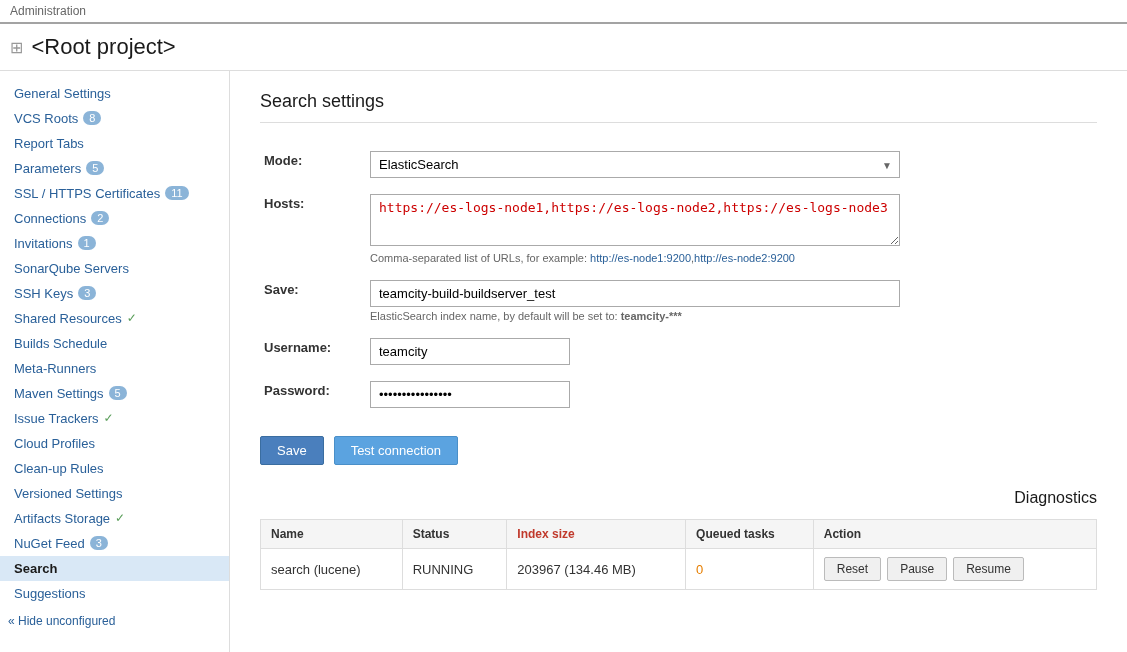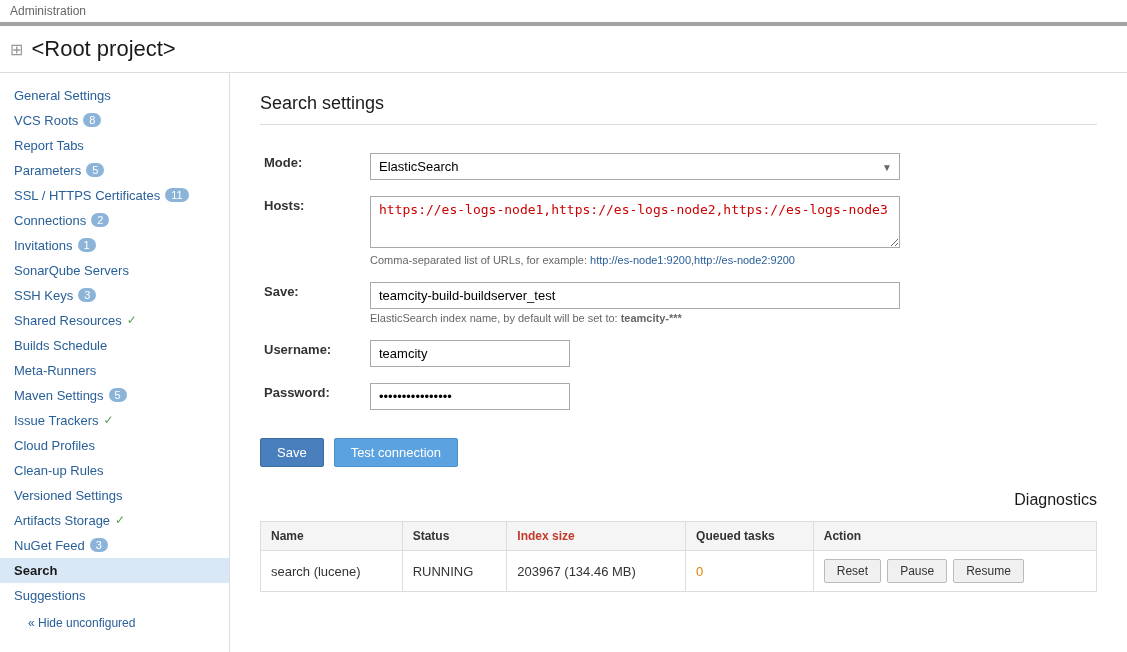--- a/index.html
+++ b/index.html
@@ -2,21 +2,21 @@
 <html><head>
   <meta charset="utf-8">
   <style>
     * { box-sizing: border-box; margin: 0; padding: 0; }
     body { font-family: Arial, sans-serif; font-size: 13px; color: #333; background: #fff; }
 
     .top-bar {
       padding: 4px 10px;
       font-size: 12px;
       color: #666;
-      border-bottom: 4px solid #a3a3a3;
+      border-bottom: 2px solid #a3a3a3;
     }
 
     .page-title {
       padding: 10px 14px 10px 10px;
       font-size: 22px;
       color: #1a1a1a;
       border-bottom: 1px solid #ddd;
       display: flex;
       align-items: center;
       gap: 8px;
@@ -65,21 +65,21 @@
       font-size: 11px;
       font-weight: normal;
     }
 
     .sidebar-item .check-icon {
       color: #5a9e5a;
       font-size: 12px;
     }
 
     .sidebar-footer {
-      padding: 8px 28px;
+      padding: 8px 8px;
       color: #2a6099;
       cursor: pointer;
       font-size: 12px;
     }
 
     .content {
       flex: 1;
       padding: 20px 30px;
       overflow-y: auto;
     }

